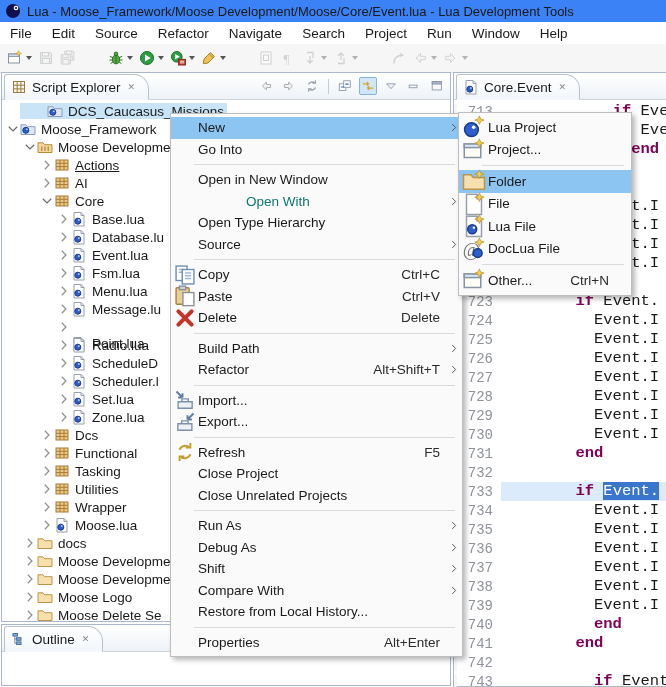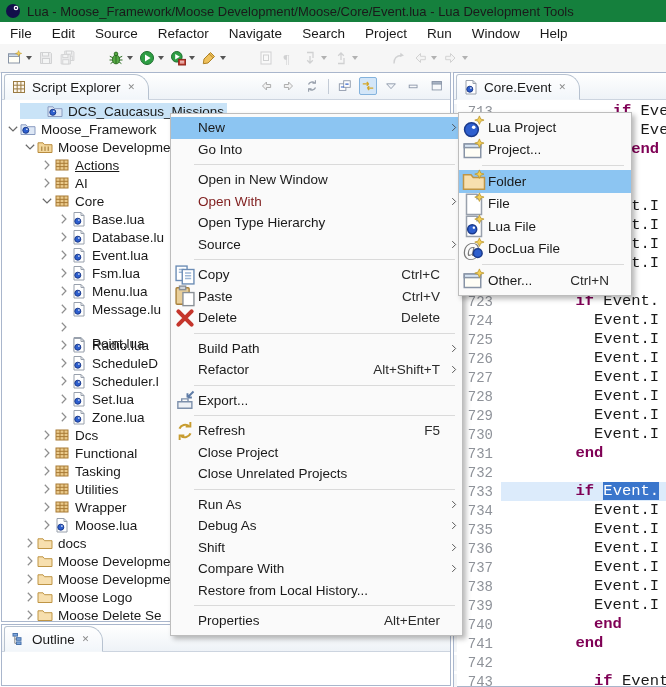--- a/index.html
+++ b/index.html
@@ -2,21 +2,21 @@
 <html style="--hl: #8cc5f2; --kw: #7f0055; --selbg: #3a76cc; --curline: #dcebfb; --treesel: #c9e3f7;"><head>
 <meta charset="utf-8">
 <style>
   html,body{margin:0;padding:0;}
   body{width:666px;height:687px;overflow:hidden;background:#fff;
        font-family:"Liberation Sans","DejaVu Sans",sans-serif;font-size:13.5px;color:#1a1a1a;
        position:relative;-webkit-font-smoothing:antialiased;}
   :root{--hl:#8cc5f2;--kw:#7f0055;--selbg:#3a76cc;--curline:#dcebfb;--treesel:#c9e3f7;}
 
   
-  #titlebar{height:22px;display:flex;align-items:center;gap:6px;padding-left:5px;font-size:13px;background:#15803d;}
+  #titlebar{height:22px;display:flex;align-items:center;gap:6px;padding-left:5px;font-size:13px;background:#3b82f6;}
   #menubar{height:22px;display:flex;align-items:center;background:#fff;}
   .menubar-item{padding:2px 10px;cursor:default;}
   #toolbar{height:28px;background:#f6f6f6;border-bottom:1px solid #e4e4e4;display:flex;align-items:center;padding-left:4px;}
   .tb-group{display:flex;align-items:center;margin-right:26px;}
   .tb-btn{display:flex;align-items:center;padding:2px 3px;border-radius:2px;}
   .tb-btn.dis{opacity:.42;filter:grayscale(.8);}
   .tb-caret{width:0;height:0;border-left:3.5px solid transparent;border-right:3.5px solid transparent;border-top:4px solid #555;margin-left:3px;}
   .ic{width:16px;height:16px;display:inline-block;}
   .ic svg{width:100%;height:100%;display:block;}
   .ic14{width:14px;height:14px;display:inline-block;}
@@ -57,21 +57,21 @@
   .sel{background:var(--selbg);color:#fff;}
 
   
   .menu{position:absolute;background:#fafafa;border:1px solid #bdbdbd;box-shadow:3px 3px 5px rgba(0,0,0,.28);
         padding:3px 0;z-index:100;}
   #context-menu{left:170px;top:113px;width:291px;}
   #new-submenu{left:458px;top:112px;width:172px;z-index:101;}
   .mitem{display:flex;align-items:center;height:21.5px;}
   #new-submenu .mitem{height:22.5px;}
   .mitem.hl{background:var(--hl);}
-  .mitem.dis .mlabel{color:#7f1d1d;}
+  .mitem.dis .mlabel{color:#0f766e;margin-left:48px;}
   .micon{width:22px;flex:0 0 22px;display:flex;justify-content:center;align-items:center;margin-left:3px;}
   #new-submenu .micon{width:24px;flex:0 0 24px;}
   .mlabel{flex:1;padding-left:2px;}
   .maccel{padding-right:6px;color:#2b2b2b;}
   .marrow{width:16px;flex:0 0 16px;display:flex;align-items:center;justify-content:center;}
   .marrow svg{width:9px;height:9px;}
   .msep{height:1px;background:#dadada;margin:4px 7px 4px 23px;}
 </style>
 </head>
 <body>
@@ -1007,20 +1007,31 @@
       <span class="marrow">
         <svg viewBox="0 0 16 16">
           <path d="M4 2l6 6-6 6" fill="none" stroke="#444" stroke-width="1.6"></path>
         </svg>
       </span>
     </div>
     <div class="msep"></div>
     <div class="mitem">
       <span class="micon">
         <svg viewBox="0 0 16 16">
+          <path d="M1.8 1.8l4.4 4.4M6.2 6.2V3M6.2 6.2H3" fill="none" stroke="#5f7ca6" stroke-width="1.4"></path>
+          <path d="M3 9.3h10.2V14H3z" fill="#eef1f5" stroke="#7d90ab"></path>
+          <path d="M5.8 9.3V7.2h4.6v2.1" fill="none" stroke="#7d90ab"></path>
+        </svg>
+      </span>
+      <span class="mlabel">Import...</span>
+      <span class="marrow"></span>
+    </div>
+    <div class="mitem">
+      <span class="micon">
+        <svg viewBox="0 0 16 16">
           <path d="M14.2 1.8L9.8 6.2M9.8 6.2V3M9.8 6.2H13" fill="none" stroke="#5f7ca6" stroke-width="1.4"></path>
           <path d="M2.8 9.3H13V14H2.8z" fill="#eef1f5" stroke="#7d90ab"></path>
           <path d="M5.6 9.3V7.2h4.6v2.1" fill="none" stroke="#7d90ab"></path>
         </svg>
       </span>
       <span class="mlabel">Export...</span>
       <span class="marrow"></span>
     </div>
     <div class="msep"></div>
     <div class="mitem">

